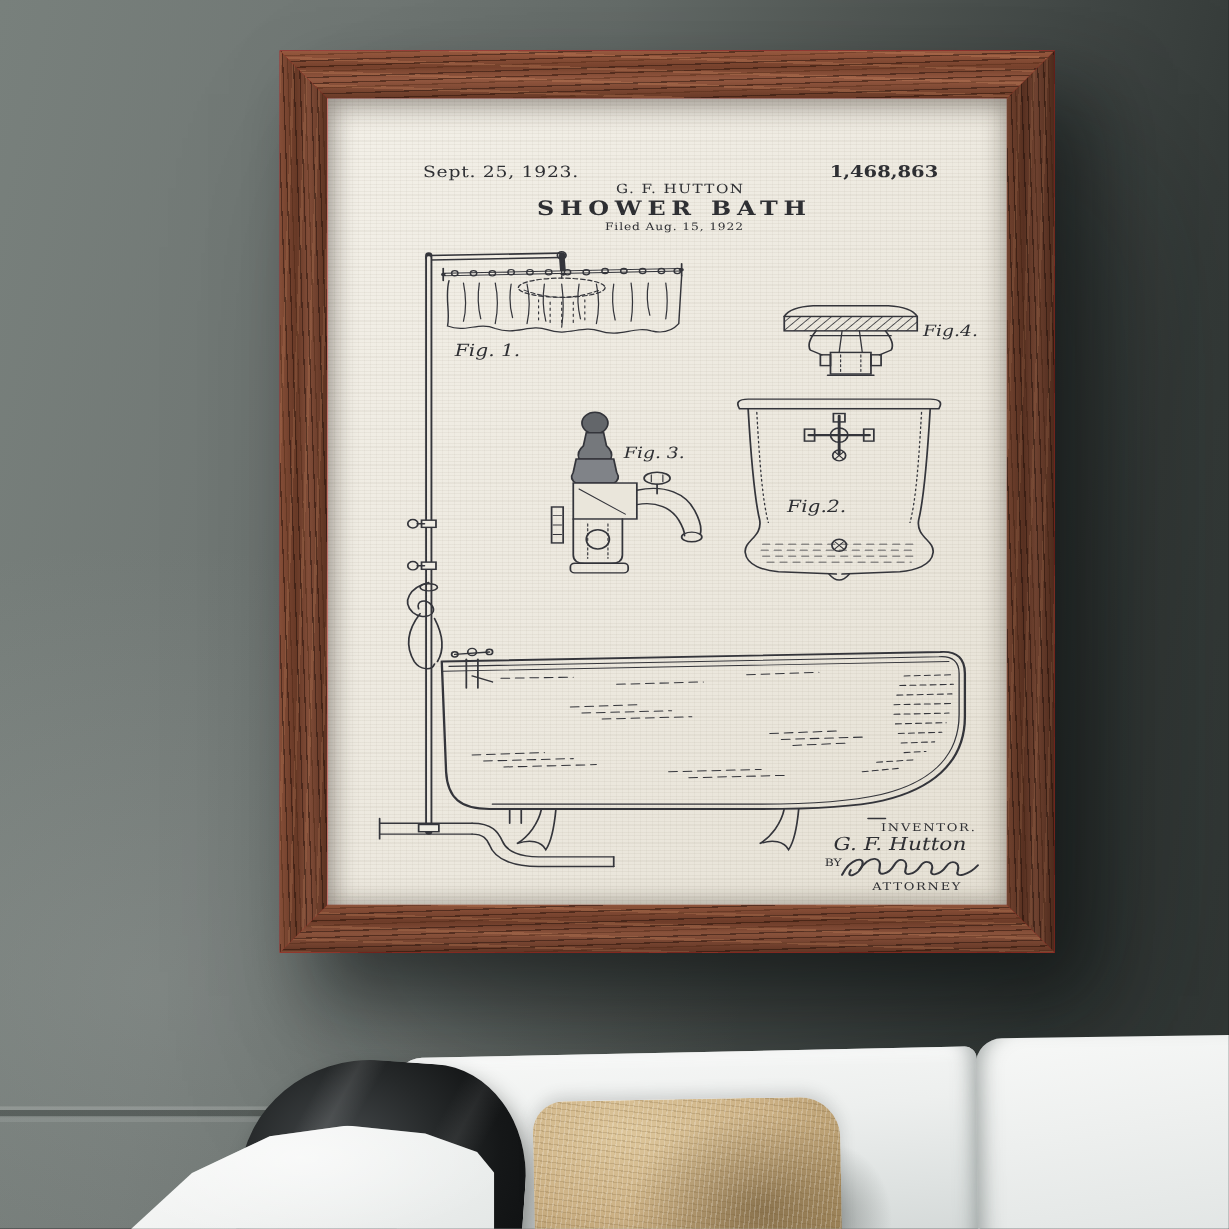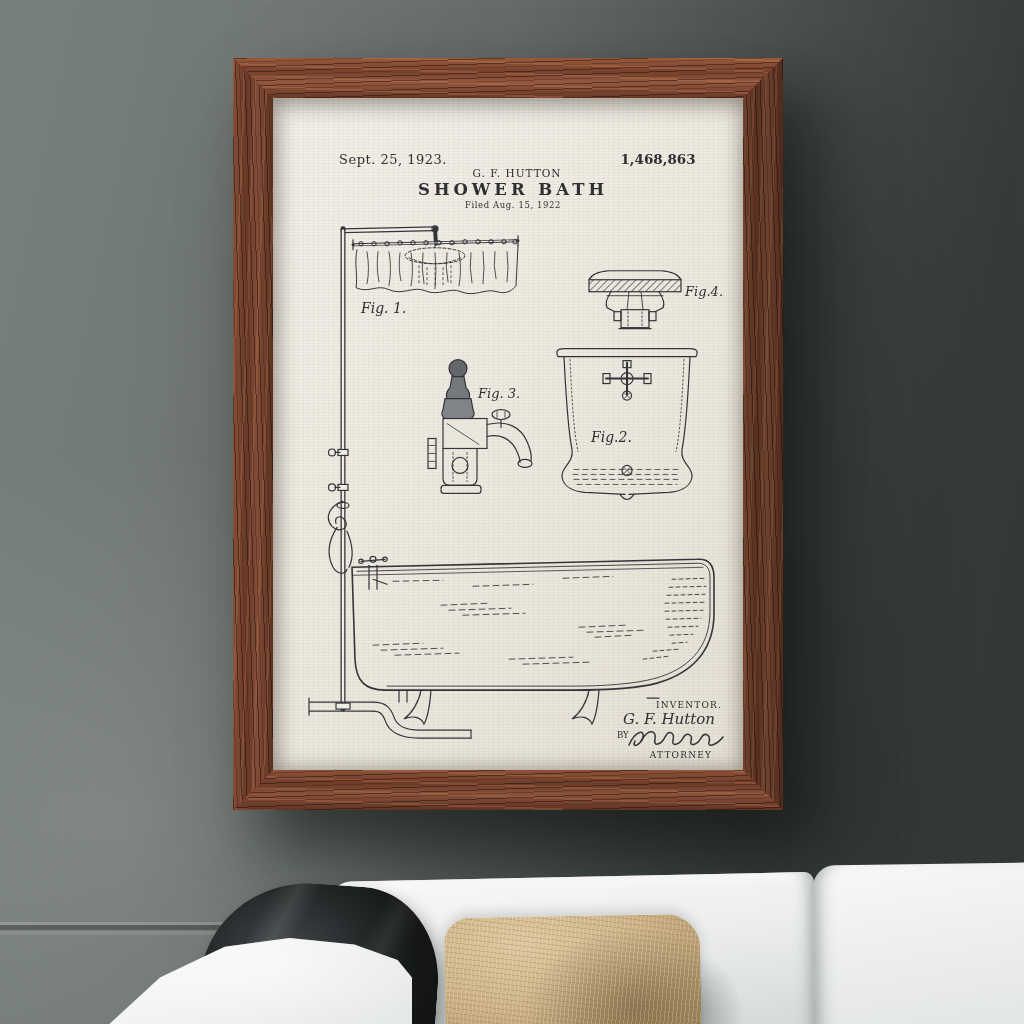--- a/index.html
+++ b/index.html
@@ -11,21 +11,21 @@
       radial-gradient(75% 55% at 12% 80%, rgba(165,171,168,0.28), rgba(0,0,0,0) 65%),
       linear-gradient(102deg,#78807c 0%,#707774 25%,#656c69 42%,#525855 58%,#424846 72%,#363c3a 84%,#313735 100%);}
   .molding{position:absolute;left:0;top:922px;width:362px;height:16px;}
   .molding .m1{position:absolute;left:0;top:0;width:100%;height:3px;
     background:linear-gradient(90deg,rgba(255,255,255,0.16) 0 72%,rgba(255,255,255,0) 100%);}
   .molding .m2{position:absolute;left:0;top:3px;width:100%;height:5px;
     background:linear-gradient(90deg,rgba(18,24,22,0.32) 0 72%,rgba(18,24,22,0) 100%);}
   .molding .m3{position:absolute;left:0;top:9px;width:100%;height:4px;
     background:linear-gradient(90deg,rgba(255,255,255,0.10) 0 72%,rgba(255,255,255,0) 100%);}
   
-  .frame{position:absolute;left:233px;top:58px;width:550px;height:752px;
+  .frame{position:absolute;left:233px;top:42px;width:646px;height:752px;
     background:#b91c1c;
     box-shadow:30px 36px 60px rgba(8,12,11,0.52), 70px 90px 150px rgba(8,12,11,0.32);}
   .wood{position:absolute;}
   .wood.h{background:
     repeating-linear-gradient(178deg, rgba(35,14,6,0.50) 0 1px, rgba(0,0,0,0) 1px 4px,
       rgba(70,35,18,0.40) 4px 5px, rgba(0,0,0,0) 5px 9px,
       rgba(25,10,5,0.45) 9px 10px, rgba(0,0,0,0) 10px 14px),
     repeating-linear-gradient(2deg, rgba(205,140,100,0.22) 0 2px, rgba(0,0,0,0) 2px 11px),
     linear-gradient(180deg,#8a5139,#6b3b28 35%,#86503a 60%,#5e3322 100%);}
   .wood.v{background:

